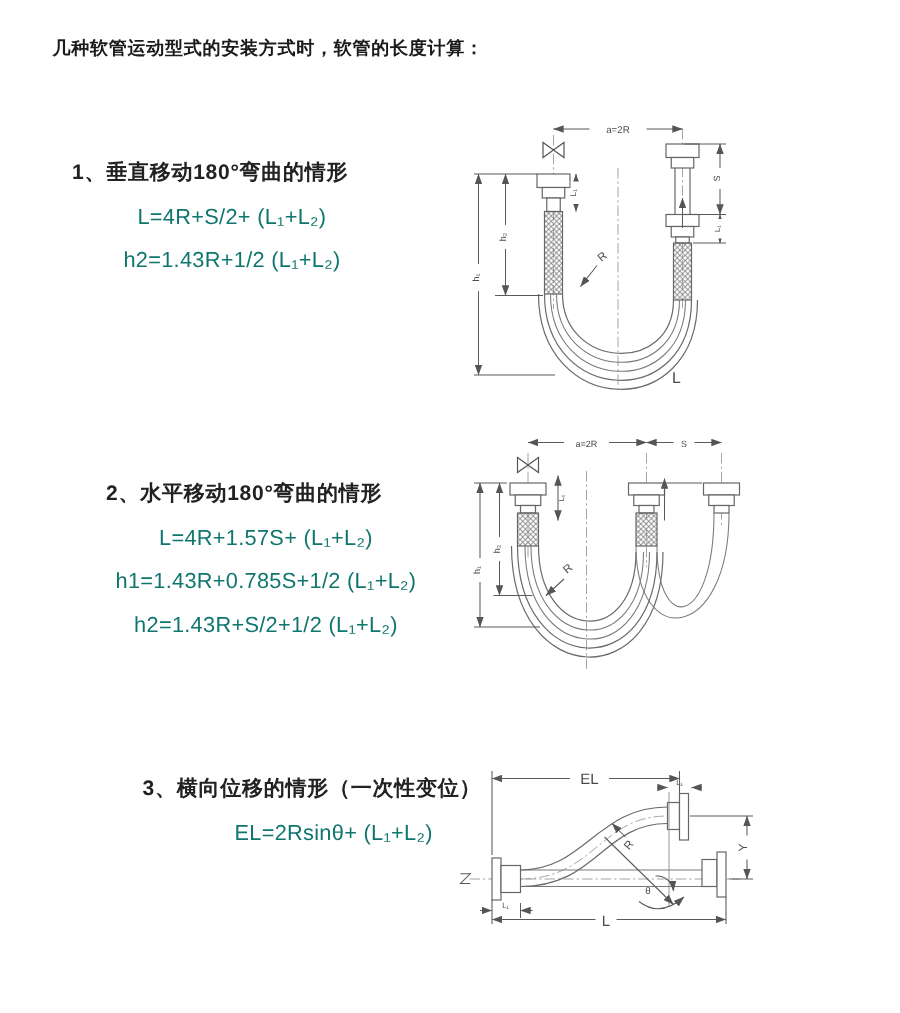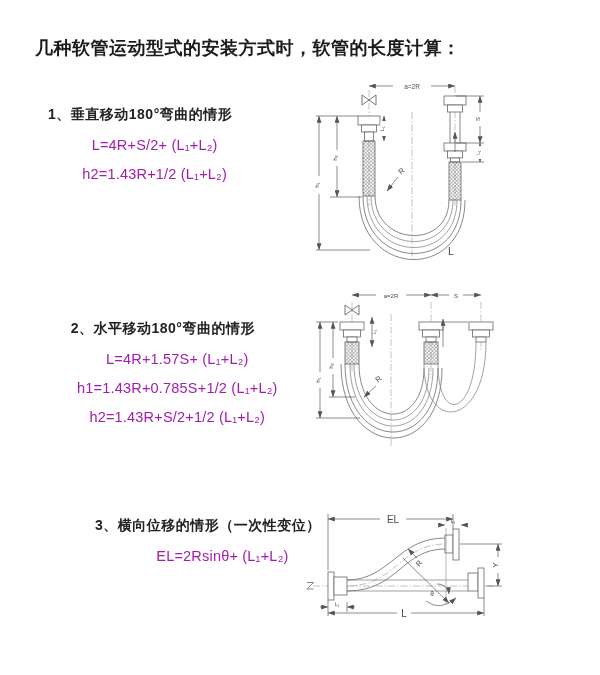--- a/index.html
+++ b/index.html
@@ -1,22 +1,22 @@
 <!DOCTYPE html>
 <html><head>
 <meta charset="utf-8">
 <style>
   html,body{margin:0;padding:0;background:#fff;}
   .page{position:relative;width:600px;height:675px;background:#ffffff;overflow:hidden;
         font-family:"Liberation Sans","DejaVu Sans",sans-serif;color:#2b2b2b;}
-  .title{position:absolute;left:35px;top:36px;font-size:18px;font-weight:600;
+  .title{position:absolute;left:35px;top:24px;font-size:12px;font-weight:600;
          letter-spacing:.5px;color:#1b1b1b;white-space:nowrap;}
   .section{position:absolute;left:48px;text-align:center;}
   .heading{font-size:14px;font-weight:600;letter-spacing:.5px;color:#222;white-space:nowrap;}
-  .formula{margin:13px 0 0 29px;font-size:14.5px;letter-spacing:.2px;color:#a21caf;white-space:nowrap;}
+  .formula{margin:13px 0 0 29px;font-size:14.5px;letter-spacing:.2px;color:#0f766e;white-space:nowrap;}
   .diag{position:absolute;}
   svg text{font-family:"Liberation Sans","DejaVu Sans",sans-serif;fill:#4a4a4a;}
   svg .ln{stroke:#6a6a6a;stroke-width:.8;fill:none;}
   svg .thin{stroke:#7a7a7a;stroke-width:.7;fill:none;}
   svg .dim{stroke:#5a5a5a;stroke-width:.7;fill:none;}
   svg .cl{stroke:#9a9a9a;stroke-width:.6;fill:none;stroke-dasharray:7 2 1.5 2;}
   svg .flg{stroke:#666;stroke-width:.8;fill:#fff;}
   svg .wbg{fill:#fff;stroke:none;}
 </style>
 </head>

